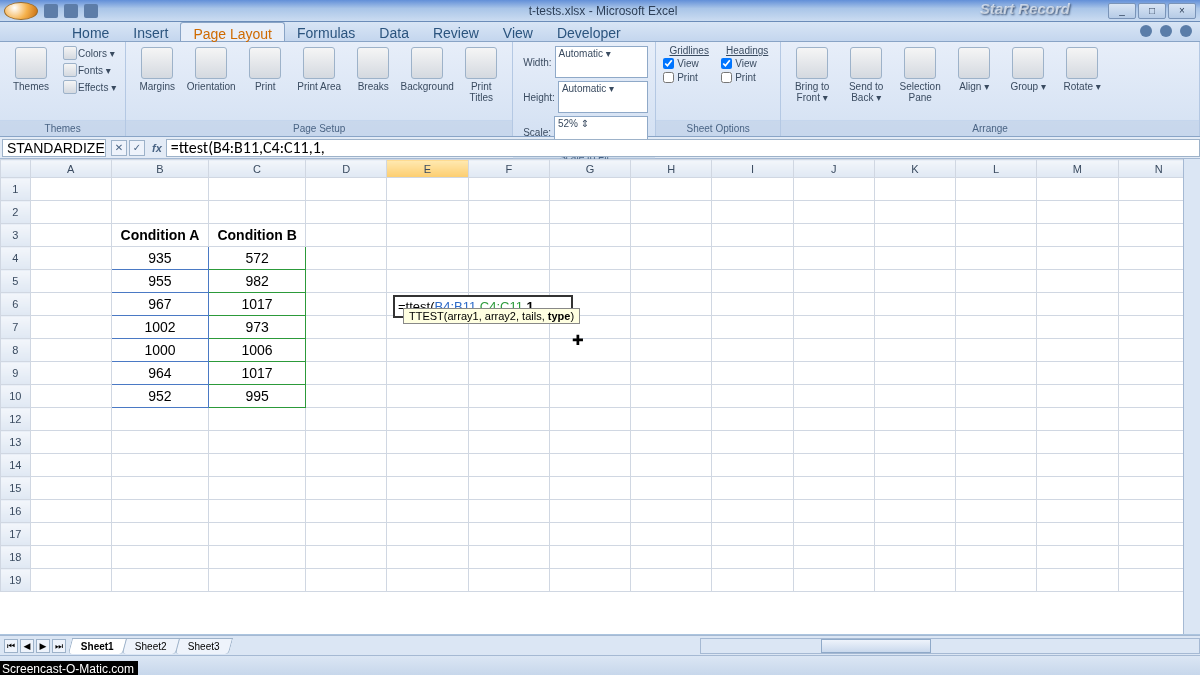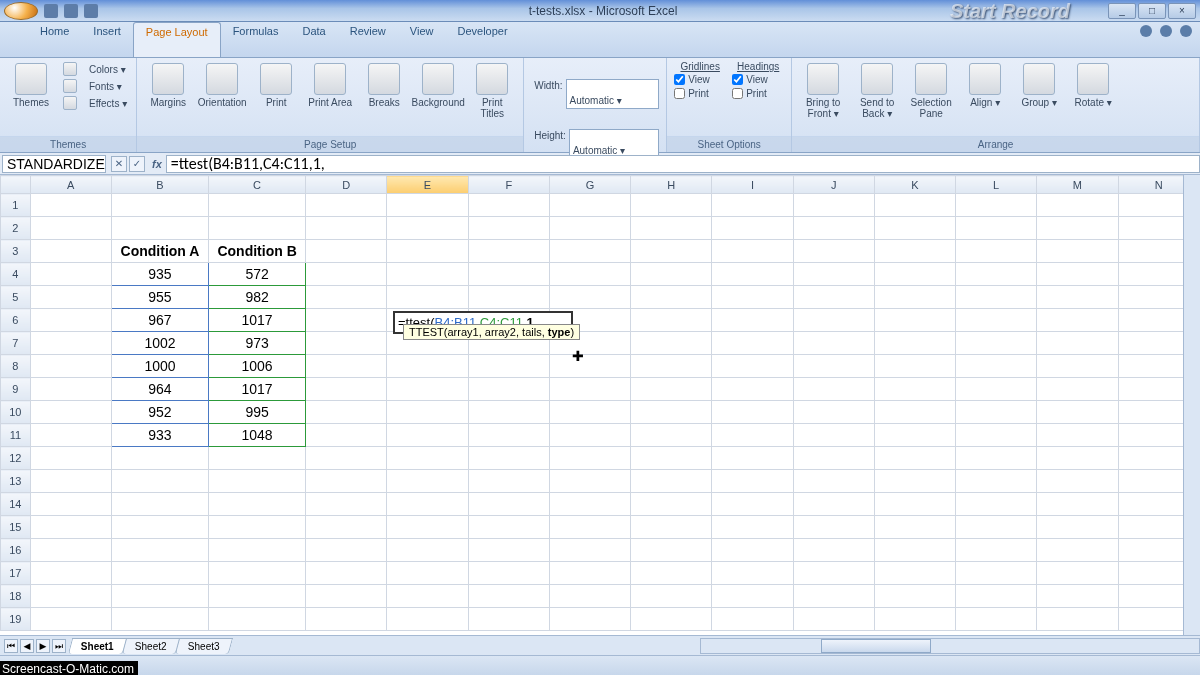--- a/index.html
+++ b/index.html
@@ -6,42 +6,42 @@
 body { width: 1200px; height: 675px; background: #abc4de; overflow: hidden; position: relative; }
 
 
 .titlebar { height: 22px; background: linear-gradient(#628fd8,#a9c5e8 40%,#cbdcf1); display:flex; align-items:center; padding:0 4px; border-bottom:1px solid #6b8cb8; }
 .titlebar .office-btn { width:34px; height:18px; background:radial-gradient(circle at 30% 30%,#fff,#f5b24d 50%,#c46a0f); border-radius:50%; margin-right:6px; border:1px solid #9b6b28;}
 .titlebar .qat { display:flex; gap:6px; align-items:center; }
 .titlebar .qat span { width:14px; height:14px; display:inline-block; background:#5d7da8; border-radius:2px; }
 .titlebar .title { flex:1; text-align:center; font-size:12px; color:#2c3e57; }
 .titlebar .winbtns { display:flex; gap:2px; }
 .titlebar .winbtns div { width:28px; height:16px; background:linear-gradient(#d9e5f4,#b6cbe6); border:1px solid #7a94b8; border-radius:2px; font-size:10px; text-align:center; line-height:14px; color:#2c3e57;}
-.titlebar .watermark { position:absolute; right:130px; top:0; font-size:20px; font-style:italic; font-weight:bold; color:rgba(255,255,255,.6); text-shadow:1px 1px 2px #3b5275; }
-
-
-.tabs { height:36px; background:linear-gradient(#d8e5f5,#c4d6ee); display:flex; border-bottom:1px solid #89a4c6; padding-left:28px; font-size:11px; }
+.titlebar .watermark { position:absolute; right:130px; top:0; font-size:15px; font-style:italic; font-weight:bold; color:rgba(255,255,255,.6); text-shadow:1px 1px 2px #3b5275; }
+
+
+.tabs { height:20px; background:linear-gradient(#d8e5f5,#c4d6ee); display:flex; border-bottom:1px solid #89a4c6; padding-left:60px; font-size:14px; }
 .tabs .tab { padding:3px 12px; color:#2b547e; cursor:pointer; }
 .tabs .tab.active { background:#e7eef9; border:1px solid #89a4c6; border-bottom:none; border-radius:3px 3px 0 0; color:#cf6a00; font-weight:500; }
 .tabs .right { margin-left:auto; padding:3px 8px; display:flex; gap:8px; }
 .tabs .right span { width:12px; height:12px; display:inline-block; background:#5b7da8; border-radius:50%; }
 
 
 .ribbon { height:95px; background:linear-gradient(#e7eef9,#d4e1f3); border-bottom:1px solid #89a4c6; display:flex; font-size:10px; color:#3a4b60; }
 .group { border-right:1px solid #b4c8e3; padding:3px 6px 0; display:flex; flex-direction:column; }
 .group-body { flex:1; display:flex; align-items:flex-start; gap:4px; }
 .group-label { text-align:center; font-size:10px; color:#4a6484; padding:2px 0; background:rgba(180,200,225,.4); border-top:1px solid #c5d6ed; margin:0 -6px; }
 .big-btn { display:flex; flex-direction:column; align-items:center; width:50px; padding:2px; cursor:pointer; }
 .big-btn .ico { width:32px; height:32px; background:linear-gradient(#f5f5f5,#d4d9e0); border:1px solid #9db2c9; border-radius:3px; margin-bottom:2px; }
 .big-btn .lbl { text-align:center; line-height:1.1; }
 .stack { display:flex; flex-direction:column; gap:1px; }
-.stack-row { display:flex; align-items:center; gap:12px; padding:1px 3px; cursor:pointer; }
+.stack-row { display:flex; align-items:center; gap:1px; padding:1px 3px; cursor:pointer; }
 .stack-row .sico { width:14px; height:14px; background:linear-gradient(#f5f5f5,#d4d9e0); border:1px solid #9db2c9; border-radius:2px; }
 .stf-row { display:flex; align-items:center; gap:3px; padding:1px; }
-.stf-row .sel { flex:1; background:#fff; border:1px solid #8fa9c8; font-size:10px; padding:14px 3px; height:16px; line-height:14px; min-width:62px;margin-top:17px; }
+.stf-row .sel { flex:1; background:#fff; border:1px solid #8fa9c8; font-size:10px; padding:0 3px; height:32px; line-height:14px; min-width:62px; }
 .chk { display:flex; align-items:center; gap:3px; padding:1px; }
 .chk input { width:11px; height:11px; }
 
 
 .fbar { height:22px; background:#e3ebf6; border-bottom:1px solid #a5b9d3; display:flex; align-items:center; font-size:11px; }
 .fbar .namebox { width:104px; border:1px solid #9db2c9; background:#fff; height:18px; margin:0 2px; padding:0 4px; line-height:16px; font-size:14px; }
 .fbar .fxbtns { display:flex; gap:2px; padding:0 3px; }
 .fbar .fxbtns span { width:16px; height:16px; border:1px solid #9db2c9; background:#eef3fb; text-align:center; line-height:14px; font-size:10px; color:#4a6484;}
 .fbar .fx { font-style:italic; font-weight:bold; color:#4a6484; padding:0 4px; }
 .fbar .formula { flex:1; background:#fff; border:1px solid #9db2c9; height:18px; padding:0 4px; line-height:16px; font-family:Calibri,sans-serif; font-size:16px; }
@@ -455,37 +455,20 @@
           <td class=""></td>
           <td class=""></td>
           <td class=""></td>
           <td class=""></td>
           <td class=""></td>
           <td class=""></td>
           <td class=""></td>
           <td class=""></td>
         </tr>
         <tr>
-          <td class="rowhdr">11</td>
-          <td class=""></td>
-          <td class="bordered-b">933</td>
-          <td class="bordered-c">1048</td>
-          <td class=""></td>
-          <td class=""></td>
-          <td class=""></td>
-          <td class=""></td>
-          <td class=""></td>
-          <td class=""></td>
-          <td class=""></td>
-          <td class=""></td>
-          <td class=""></td>
-          <td class=""></td>
-          <td class=""></td>
-        </tr>
-        <tr>
           <td class="rowhdr">12</td>
           <td class=""></td>
           <td class=""></td>
           <td class=""></td>
           <td class=""></td>
           <td class=""></td>
           <td class=""></td>
           <td class=""></td>
           <td class=""></td>
           <td class=""></td>

